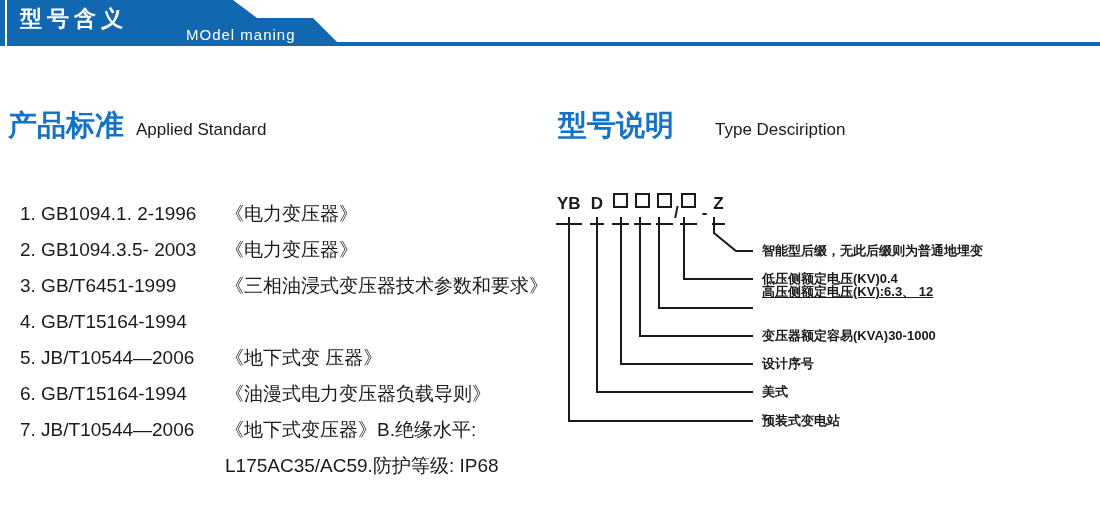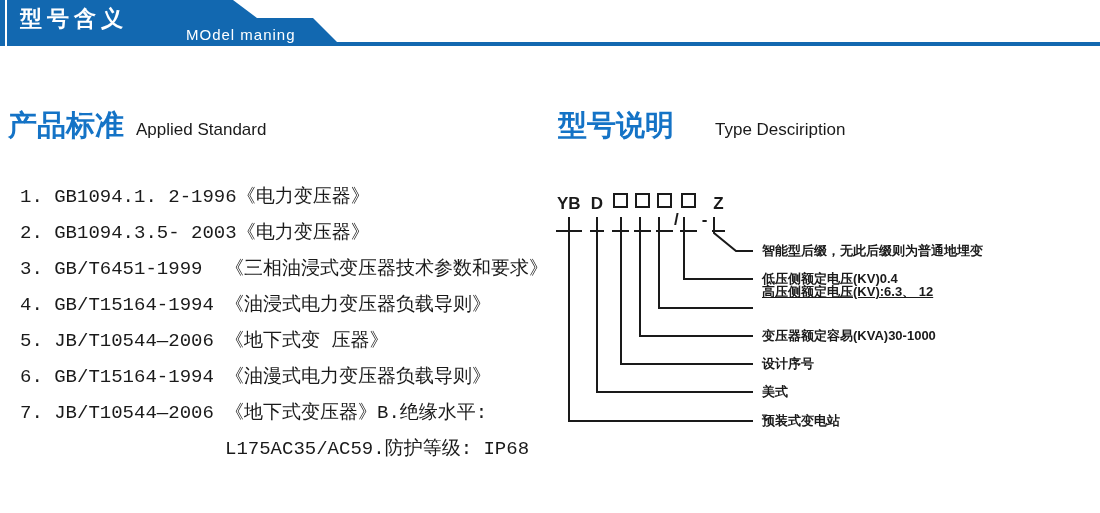--- a/index.html
+++ b/index.html
@@ -24,28 +24,28 @@
   }
   
   .sec-heading{position:absolute;display:flex;align-items:baseline;white-space:nowrap;}
   .sec-heading .zh{font-size:29px;font-weight:700;color:var(--heading_blue);}
   .sec-heading .en{font-size:17px;font-weight:400;color:var(--text_dark);}
   .heading-left{left:8px;top:106px;}
   .heading-left .en{margin-left:12px;margin-top:12px;}
   .heading-right{left:558px;top:106px;}
   .heading-right .en{margin-left:41px;}
   
-  .std-list{position:absolute;left:20px;top:183px;width:540px;font-family:Liberation Mono, monospace;}
+  .std-list{position:absolute;left:20px;top:200px;width:540px;}
   .std-row{display:flex;height:36px;line-height:28px;font-size:19px;white-space:nowrap;}
   .std-code{flex:0 0 205px;}
   .std-title{flex:1;}
   
   .model-code{position:absolute;left:556px;top:193px;display:flex;align-items:flex-end;
     font-size:17px;font-weight:700;line-height:20px;white-space:nowrap;}
-  .seg{display:inline-block;border-bottom:2px solid var(--text_dark);padding:0 1px 16px 1px;}
+  .seg{display:inline-block;border-bottom:2px solid var(--text_dark);padding:0 1px 9px 1px;}
   .seg-plain{display:inline-block;padding:0 1px 2px 1px;}
   .mc-gap8{margin-right:8px;}
   .mc-gap5{margin-right:5px;}
   .mc-box{display:inline-block;width:11px;height:11px;border:2px solid var(--text_dark);
     margin:0 0 1px 0;}
   .mc-dash{margin:0 4px;}
   
   .connector-svg{position:absolute;left:0;top:0;pointer-events:none;}
   .connector-svg polyline{fill:none;stroke:var(--text_dark);stroke-width:2;}
   
@@ -82,21 +82,20 @@
     <div class="std-row">
       <span class="std-code">2. GB1094.3.5- 2003</span>
       <span class="std-title">《电力变压器》</span>
     </div>
     <div class="std-row">
       <span class="std-code">3. GB/T6451-1999</span>
       <span class="std-title">《三相油浸式变压器技术参数和要求》</span>
     </div>
     <div class="std-row">
       <span class="std-code">4. GB/T15164-1994</span>
-      <span class="std-title">《油浸式电力变压器负载导则》</span>
     </div>
     <div class="std-row">
       <span class="std-code">5. JB/T10544—2006</span>
       <span class="std-title">《地下式变 压器》</span>
     </div>
     <div class="std-row">
       <span class="std-code">6. GB/T15164-1994</span>
       <span class="std-title">《油漫式电力变压器负载导则》</span>
     </div>
     <div class="std-row">

